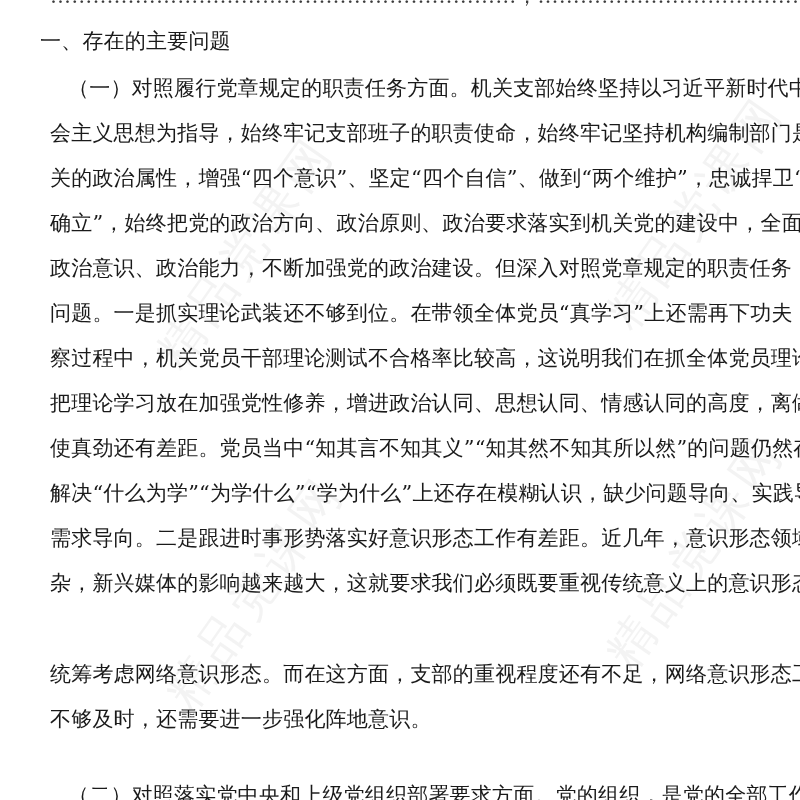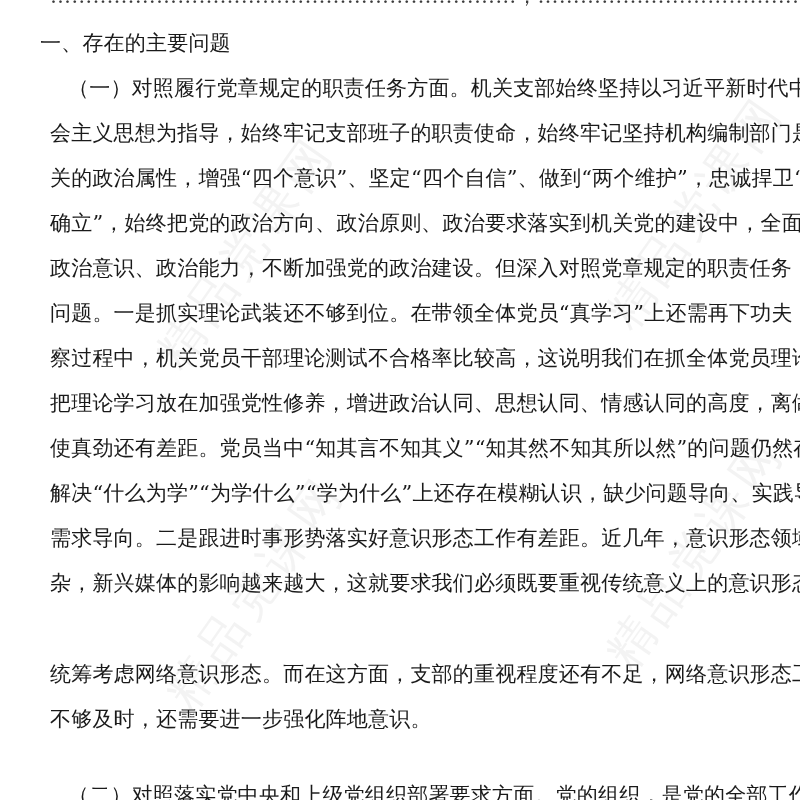--- a/index.html
+++ b/index.html
@@ -19,21 +19,21 @@
 </head>
 <body>
 
 <div class="watermark" style="left:110px; top:220px;">精品党课网</div>
 <div class="watermark" style="left:560px; top:180px;">精品党课网</div>
 <div class="watermark" style="left:120px; top:560px;">精品党课网</div>
 <div class="watermark" style="left:560px; top:520px;">精品党课网</div>
 
 <div class="line clip-top">…………………………………………………………，……………………………………，……………………………………</div>
 
-<div class="line heading" style="top:28px;">一、存在的主要问题</div>
+<div class="line heading" style="top:28px;font-family:Liberation Mono, monospace;">一、存在的主要问题</div>
 
 <div class="line indent" style="top:73px;">（一）对照履行党章规定的职责任务方面。机关支部始终坚持以习近平新时代中国特色社</div>
 <div class="line" style="top:118px;">会主义思想为指导，始终牢记支部班子的职责使命，始终牢记坚持机构编制部门是党的政治机</div>
 <div class="line" style="top:163px;">关的政治属性，增强“四个意识”、坚定“四个自信”、做到“两个维护”，忠诚捍卫“两个</div>
 <div class="line" style="top:208px;">确立”，始终把党的政治方向、政治原则、政治要求落实到机关党的建设中，全面提高全体的</div>
 <div class="line" style="top:253px;">政治意识、政治能力，不断加强党的政治建设。但深入对照党章规定的职责任务，还存在以下</div>
 <div class="line" style="top:298px;">问题。一是抓实理论武装还不够到位。在带领全体党员“真学习”上还需再下功夫，在市委巡</div>
 <div class="line" style="top:343px;">察过程中，机关党员干部理论测试不合格率比较高，这说明我们在抓全体党员理论学习上没有</div>
 <div class="line" style="top:388px;">把理论学习放在加强党性修养，增进政治认同、思想认同、情感认同的高度，离做到用真功、</div>
 <div class="line" style="top:433px;">使真劲还有差距。党员当中“知其言不知其义”“知其然不知其所以然”的问题仍然存在。在</div>

